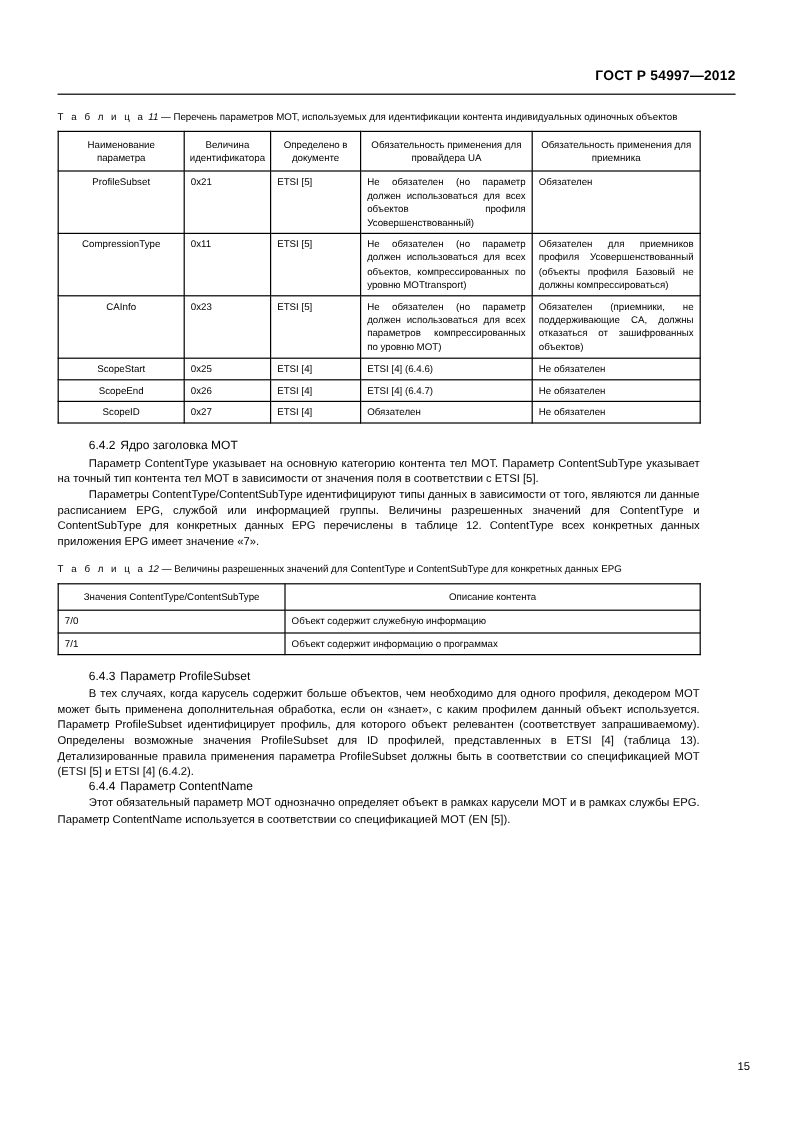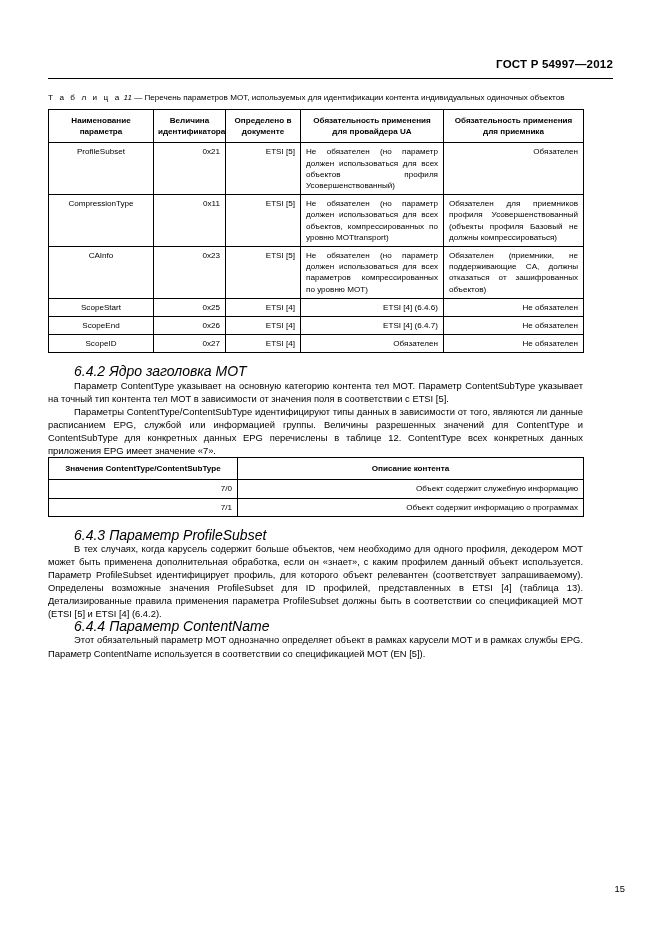--- a/index.html
+++ b/index.html
@@ -78,41 +78,39 @@
     border: 1px solid #000000;
     padding: 3px 5px;
     vertical-align: top;
     font-weight: normal;
     line-height: 11.2px;
   }
   table.gost th {
     text-align: center;
     vertical-align: middle;
     padding: 5px 4px;
-    font-weight: bold;
   }
   .c-left   { text-align: center; }
-  .c-center { text-align: right; }
+  .c-center { text-align: left; }
   .c-just   { text-align: justify; text-justify: inter-word; }
 
   
   .para {
     font-size: 9.4px;
     line-height: 13.1px;
     text-align: justify;
     text-justify: inter-word;
     margin: 0;
   }
   .para.indent { text-indent: 26px; }
   .heading {
-    font-size: 14px;
+    font-size: 10px;
     line-height: 13.1px;
     margin: 0;
     text-indent: 26px;
-    font-style: italic;
   }
   .heading .h-num { margin-right: 4px; }
   .block-gap-top { margin-top: 12px; }
 
   
   .page-number {
     position: absolute;
     bottom: 42px;
     right: 36px;
     font-size: 9.4px;
@@ -198,20 +196,25 @@
         </tr>
       </tbody>
     </table>
 
     <p class="heading block-gap-top">
       <span class="h-num">6.4.2</span><span>Ядро заголовка MOT</span>
     </p>
     <p class="para indent">Параметр ContentType указывает на основную категорию контента тел MOT. Параметр ContentSubType указывает на точный тип контента тел MOT в зависимости от значения поля в соответствии с ETSI [5].</p>
     <p class="para indent">Параметры ContentType/ContentSubType идентифицируют типы данных в зависимости от того, являются ли данные расписанием EPG, службой или информацией группы. Величины разрешенных значений для ContentType и ContentSubType для конкретных данных EPG перечислены в таблице 12. ContentType всех конкретных данных приложения EPG имеет значение «7».</p>
 
+    <p class="table-caption block-gap-top">
+      <span class="caption-label">Т а б л и ц а</span>
+      <span class="caption-num">12</span>
+      <span>— Величины разрешенных значений для ContentType и ContentSubType для конкретных данных EPG</span>
+    </p>
 
     <table class="gost">
       <colgroup>
         <col style="width:189px">
         <col style="width:346px">
       </colgroup>
       <thead>
         <tr>
           <th>Значения ContentType/ContentSubType</th>
           <th>Описание контента</th>

